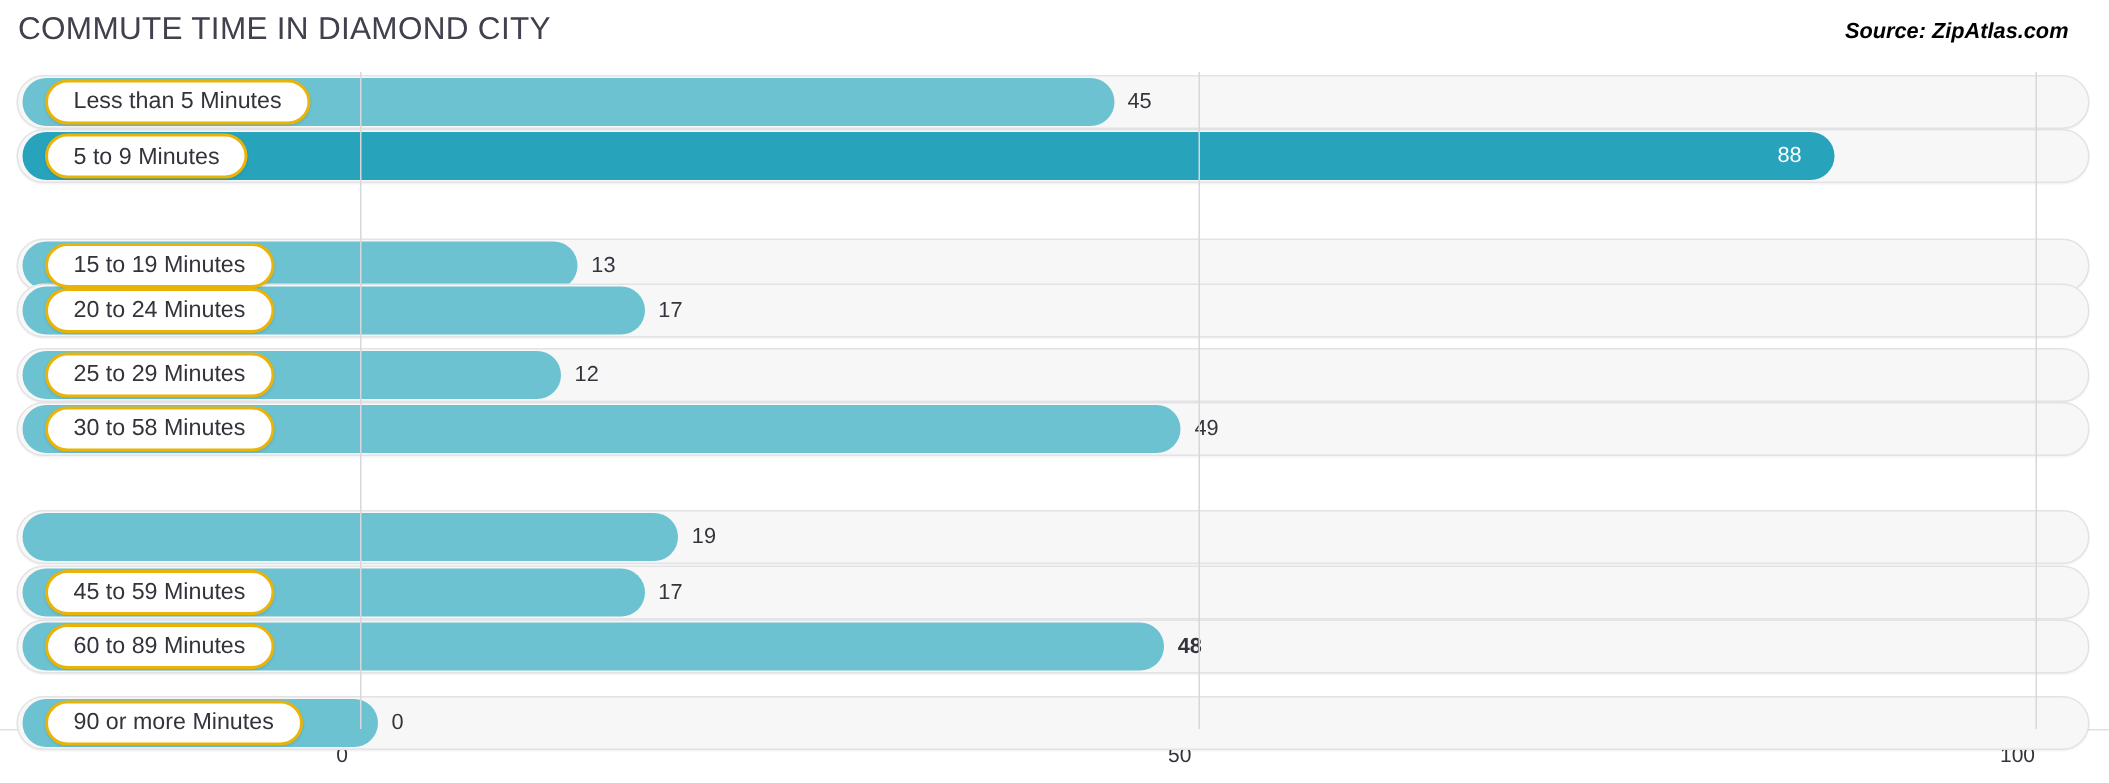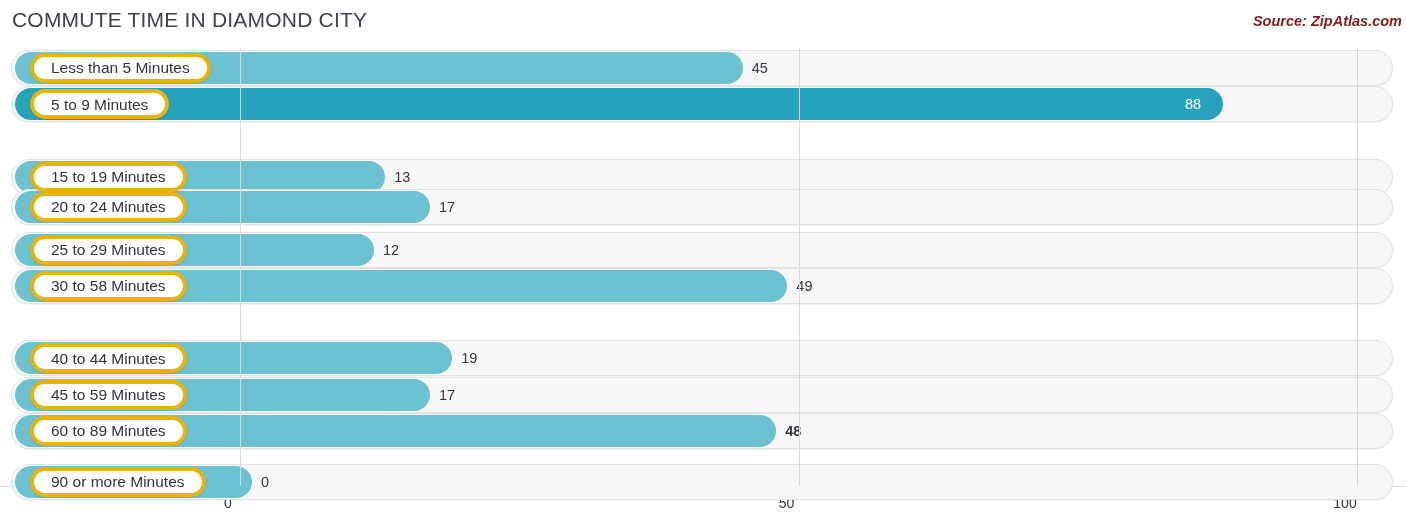--- a/index.html
+++ b/index.html
@@ -22,26 +22,26 @@
     left: 12px;
     top: 8px;
     font-size: 21px;
     font-weight: 400;
     letter-spacing: .2px;
     color: #41414d;
     white-space: nowrap;
   }
   #chart-source {
     position: absolute;
-    right: 4px;
+    right: 27px;
     top: 13px;
     font-size: 14.5px;
     font-style: italic;
     font-weight: 700;
-    color: #7f1d1d;
+    color: #000000;
     white-space: nowrap;
   }
 
   
   #plot {
     position: absolute;
     left: 0;
     top: 48px;
     width: 1406px;
     height: 438px;
@@ -102,21 +102,21 @@
     box-sizing: border-box;
   }
 
   
   .label-pill {
     position: absolute;
     left: 30px;
     top: 3px;
     height: 30px;
     background: #ffffff;
-    border: 4px solid #eab308;
+    border: 2px solid #eab308;
     border-radius: 15px;
     box-sizing: border-box;
     display: flex;
     align-items: center;
     padding: 0 17px;
     box-shadow: 0 1px 2px rgba(0,0,0,.10);
     z-index: 2;
     white-space: nowrap;
   }
   .label-pill span {
@@ -228,23 +228,20 @@
         <div class="track"></div>
         <div class="bar" style="width: 772.33px; background: rgb(108, 194, 208);"></div>
         <div class="label-pill">
           <span>30 to 58 Minutes</span>
         </div>
         <div class="value-out" style="left: 796.33px;">49</div>
       </div>
       <div class="row" style="top: 292.4px;">
         <div class="track"></div>
         <div class="bar" style="width: 437.23px; background: rgb(108, 194, 208);"></div>
-        <div class="label-pill">
-          <span>40 to 44 Minutes</span>
-        </div>
         <div class="value-out" style="left: 461.23px;">19</div>
       </div>
       <div class="row" style="top: 328.7px;">
         <div class="track"></div>
         <div class="bar" style="width: 414.89px; background: rgb(108, 194, 208);"></div>
         <div class="label-pill">
           <span>45 to 59 Minutes</span>
         </div>
         <div class="value-out" style="left: 438.89px;">17</div>
       </div>

